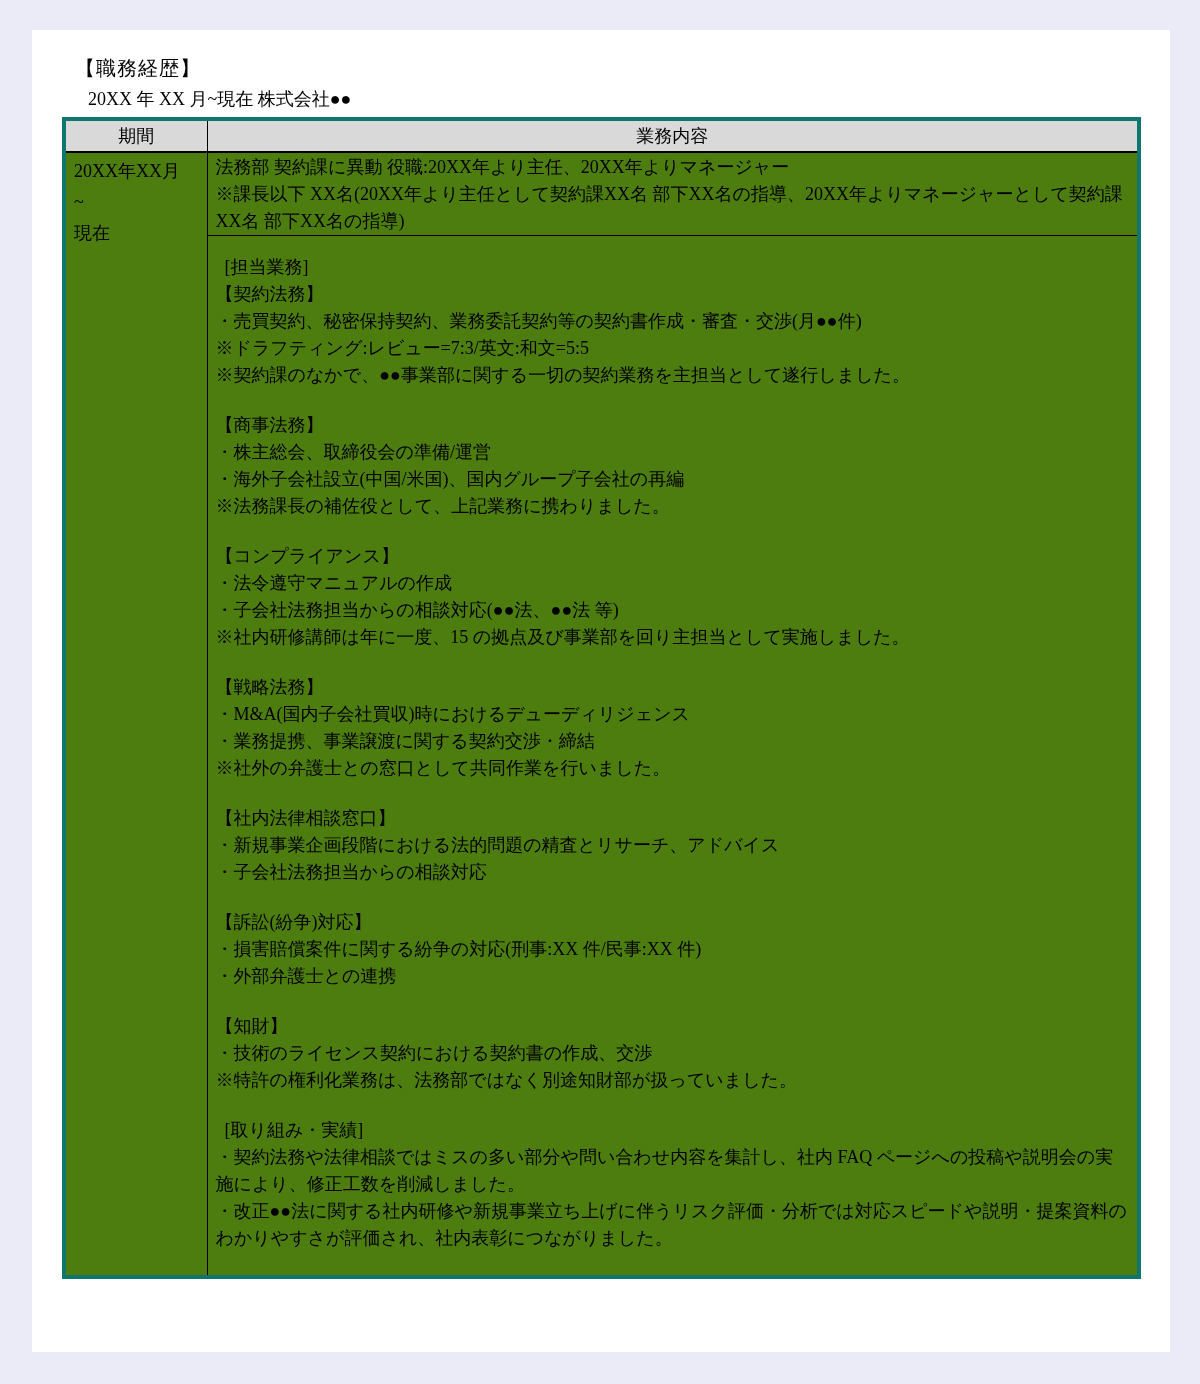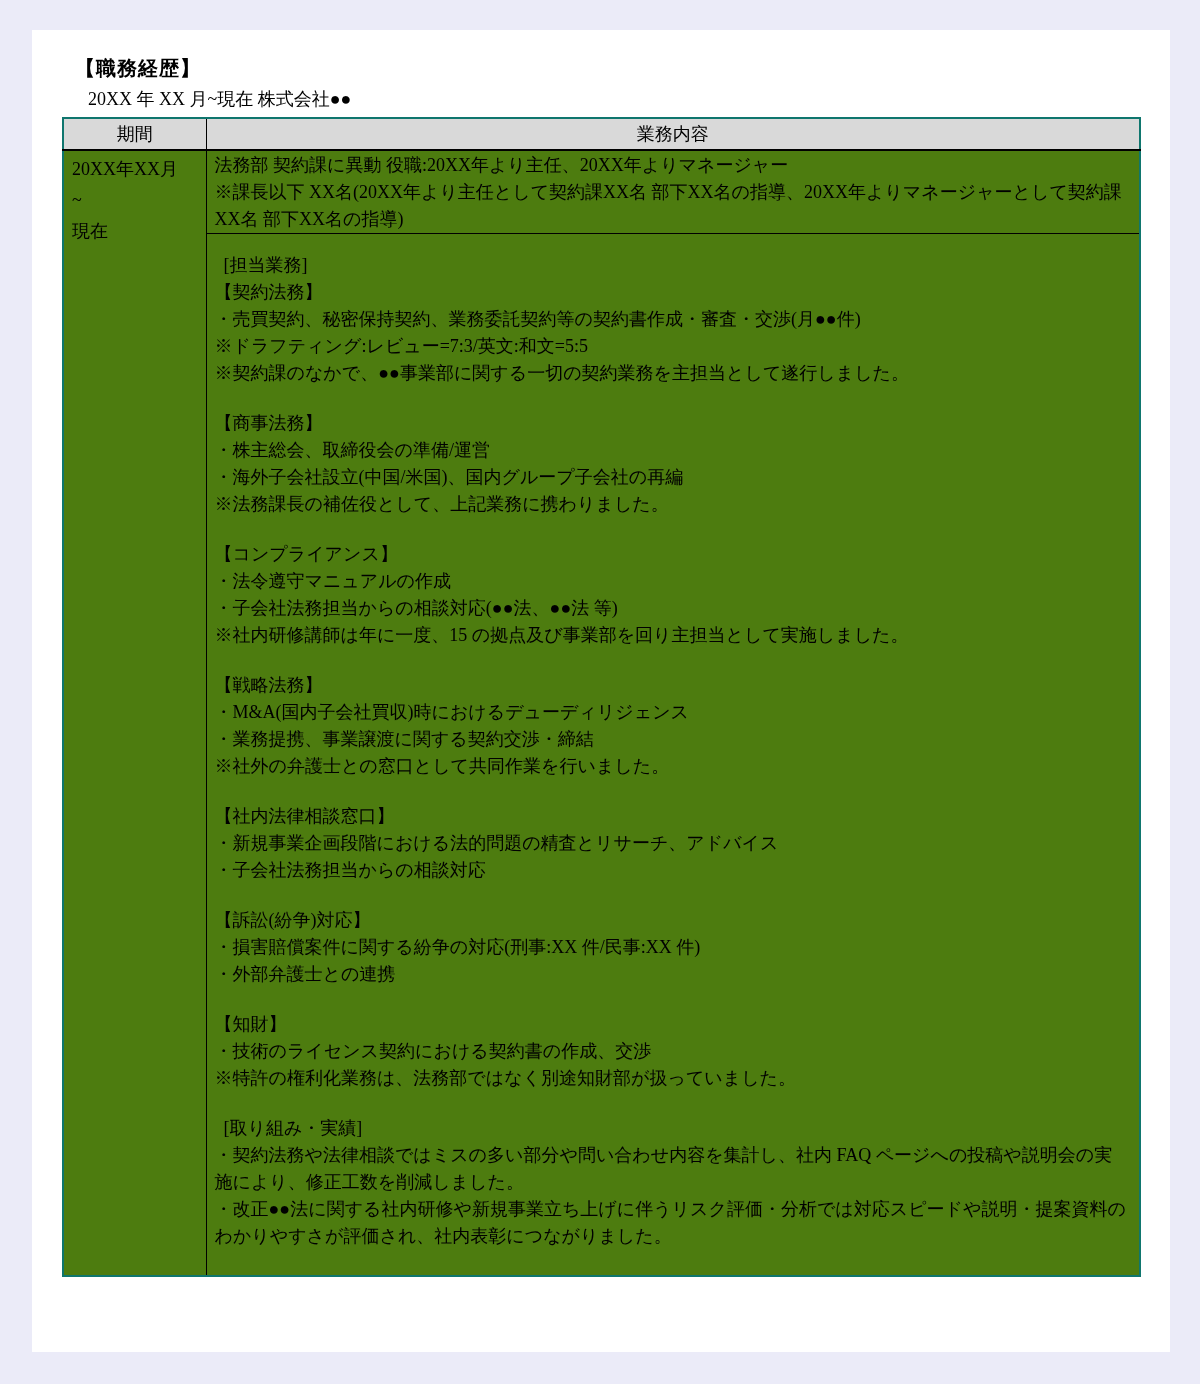--- a/index.html
+++ b/index.html
@@ -11,21 +11,21 @@
     color:#000;
   }
   .page {
     position:absolute; left:32px; top:30px;
     width:1138px; height:1322px;
     background:#ffffff;
     overflow:hidden;
   }
   .doc-title {
     margin:24px 0 0 43px;
-    font-size:20px; font-weight:bold;
+    font-size:20px; font-weight:normal;
     line-height:28px; letter-spacing:1px;
   }
   .company-line {
     margin:4px 0 0 56px;
     font-size:18px; line-height:26px;
   }
   .business-line {
     margin:0 0 0 113px;
     font-size:18px; line-height:26px;
   }
@@ -34,21 +34,21 @@
     font-size:18px; line-height:26px;
     display:flex; gap:42px;
   }
   table.history {
     margin:5px 0 0 30px;
     width:1079px; height:1160px;
     border-collapse:collapse;
     table-layout:fixed;
     font-size:18px;
   }
-  table.history { border:2px solid #0f766e; }
+  table.history { border:4px solid #0f766e; }
   table.history th, table.history td { border:1px solid #000; }
   table.history th {
     background:#d9d9d9;
     height:30px;
     font-weight:normal;
     text-align:center;
     font-size:18px;
     border-bottom:2px solid #000;
     padding:0;
   }

